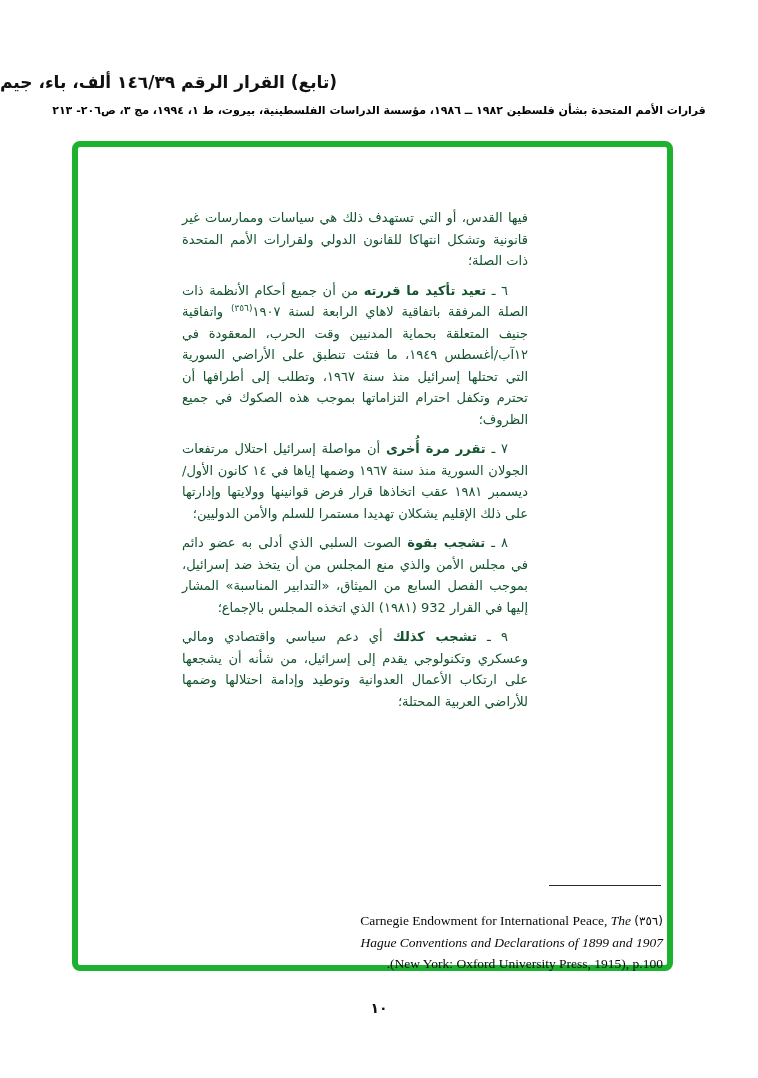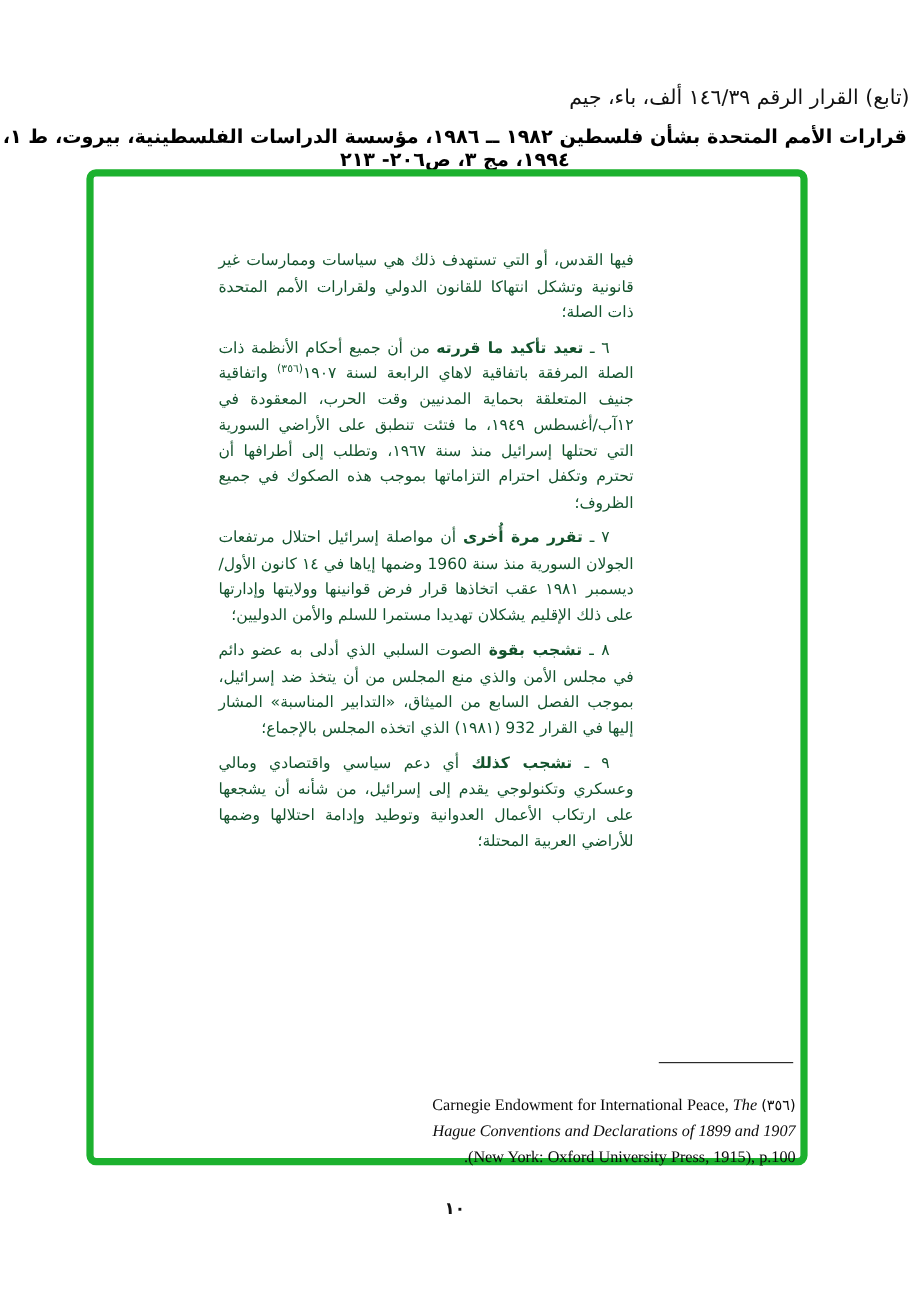--- a/index.html
+++ b/index.html
@@ -3,27 +3,27 @@
 <meta charset="utf-8">
 <style>
   html,body{margin:0;padding:0;background:#ffffff;}
   .page{
     position:relative;width:758px;height:1078px;background:#ffffff;
     overflow:hidden;color:#111;
     font-family:"DejaVu Sans",sans-serif;
   }
   .hdr-title{
     position:absolute;top:72px;left:0;right:0;
-    text-align:right;direction:rtl;
-    font-weight:normal;font-size:17px;letter-spacing:0;
+    text-align:left;direction:rtl;
+    font-weight:bold;font-size:17px;letter-spacing:0;
   }
   .hdr-source{
     position:absolute;top:104px;left:0;right:0;
     text-align:center;direction:rtl;
-    font-weight:bold;font-size:16px;color:#000;
+    font-weight:bold;font-size:11px;color:#000;
   }
   .content-box{
     position:absolute;left:72px;top:141px;
     width:589px;height:818px;
     border:6px solid #1cb12e;border-radius:8px;
     background:transparent;
   }
   .body-col{
     position:absolute;left:182px;top:207px;width:346px;
     direction:rtl;text-align:justify;
@@ -58,21 +58,21 @@
 
   <div class="hdr-title">(تابع) القرار الرقم ١٤٦/٣٩ ألف، باء، جيم</div>
 
   <div class="hdr-source">قرارات الأمم المتحدة بشأن فلسطين ١٩٨٢ ــ ١٩٨٦، مؤسسة الدراسات الفلسطينية، بيروت، ط ١، ١٩٩٤، مج ٣، ص٢٠٦- ٢١٣</div>
 
   <div class="content-box" style="border-color: rgb(28, 177, 46);"></div>
 
   <div class="body-col">
       <p class="para"><span class="seg-normal">فيها القدس، أو التي تستهدف ذلك هي سياسات وممارسات غير قانونية وتشكل انتهاكا للقانون الدولي ولقرارات الأمم المتحدة ذات الصلة؛</span></p>
       <p class="para indent"><span class="seg-normal">٦ ـ </span><span class="seg-bold">تعيد تأكيد ما قررته</span><span class="seg-normal"> من أن جميع أحكام الأنظمة ذات الصلة المرفقة باتفاقية لاهاي الرابعة لسنة ١٩٠٧</span><span class="seg-sup">(٣٥٦)</span><span class="seg-normal"> واتفاقية جنيف المتعلقة بحماية المدنيين وقت الحرب، المعقودة في ١٢آب/أغسطس ١٩٤٩، ما فتئت تنطبق على الأراضي السورية التي تحتلها إسرائيل منذ سنة ١٩٦٧، وتطلب إلى أطرافها أن تحترم وتكفل احترام التزاماتها بموجب هذه الصكوك في جميع الظروف؛</span></p>
-      <p class="para indent"><span class="seg-normal">٧ ـ </span><span class="seg-bold">تقرر مرة أُخرى</span><span class="seg-normal"> أن مواصلة إسرائيل احتلال مرتفعات الجولان السورية منذ سنة 1960 وضمها إياها في ١٤ كانون الأول/ديسمبر ١٩٨١ عقب اتخاذها قرار فرض قوانينها وولايتها وإدارتها على ذلك الإقليم يشكلان تهديدا مستمرا للسلم والأمن الدوليين؛</span></p>
+      <p class="para indent"><span class="seg-normal">٧ ـ </span><span class="seg-bold">تقرر مرة أُخرى</span><span class="seg-normal"> أن مواصلة إسرائيل احتلال مرتفعات الجولان السورية منذ سنة ١٩٦٧ وضمها إياها في ١٤ كانون الأول/ديسمبر ١٩٨١ عقب اتخاذها قرار فرض قوانينها وولايتها وإدارتها على ذلك الإقليم يشكلان تهديدا مستمرا للسلم والأمن الدوليين؛</span></p>
       <p class="para indent"><span class="seg-normal">٨ ـ </span><span class="seg-bold">تشجب بقوة</span><span class="seg-normal"> الصوت السلبي الذي أدلى به عضو دائم في مجلس الأمن والذي منع المجلس من أن يتخذ ضد إسرائيل، بموجب الفصل السابع من الميثاق، «التدابير المناسبة» المشار إليها في القرار 932 (١٩٨١) الذي اتخذه المجلس بالإجماع؛</span></p>
       <p class="para indent"><span class="seg-normal">٩ ـ </span><span class="seg-bold">تشجب كذلك</span><span class="seg-normal"> أي دعم سياسي واقتصادي ومالي وعسكري وتكنولوجي يقدم إلى إسرائيل، من شأنه أن يشجعها على ارتكاب الأعمال العدوانية وتوطيد وإدامة احتلالها وضمها للأراضي العربية المحتلة؛</span></p>
     </div>
 
   <div class="fn-rule"></div>
 
   <div class="footnote">
     <span class="fn-marker">(٣٥٦)</span>
     <span><span class="seg-normal">Carnegie Endowment for International Peace, </span><span class="seg-italic">The Hague Conventions and Declarations of 1899 and 1907</span><span class="seg-normal"> (New York: Oxford University Press, 1915), p.100.</span></span>
   </div>

